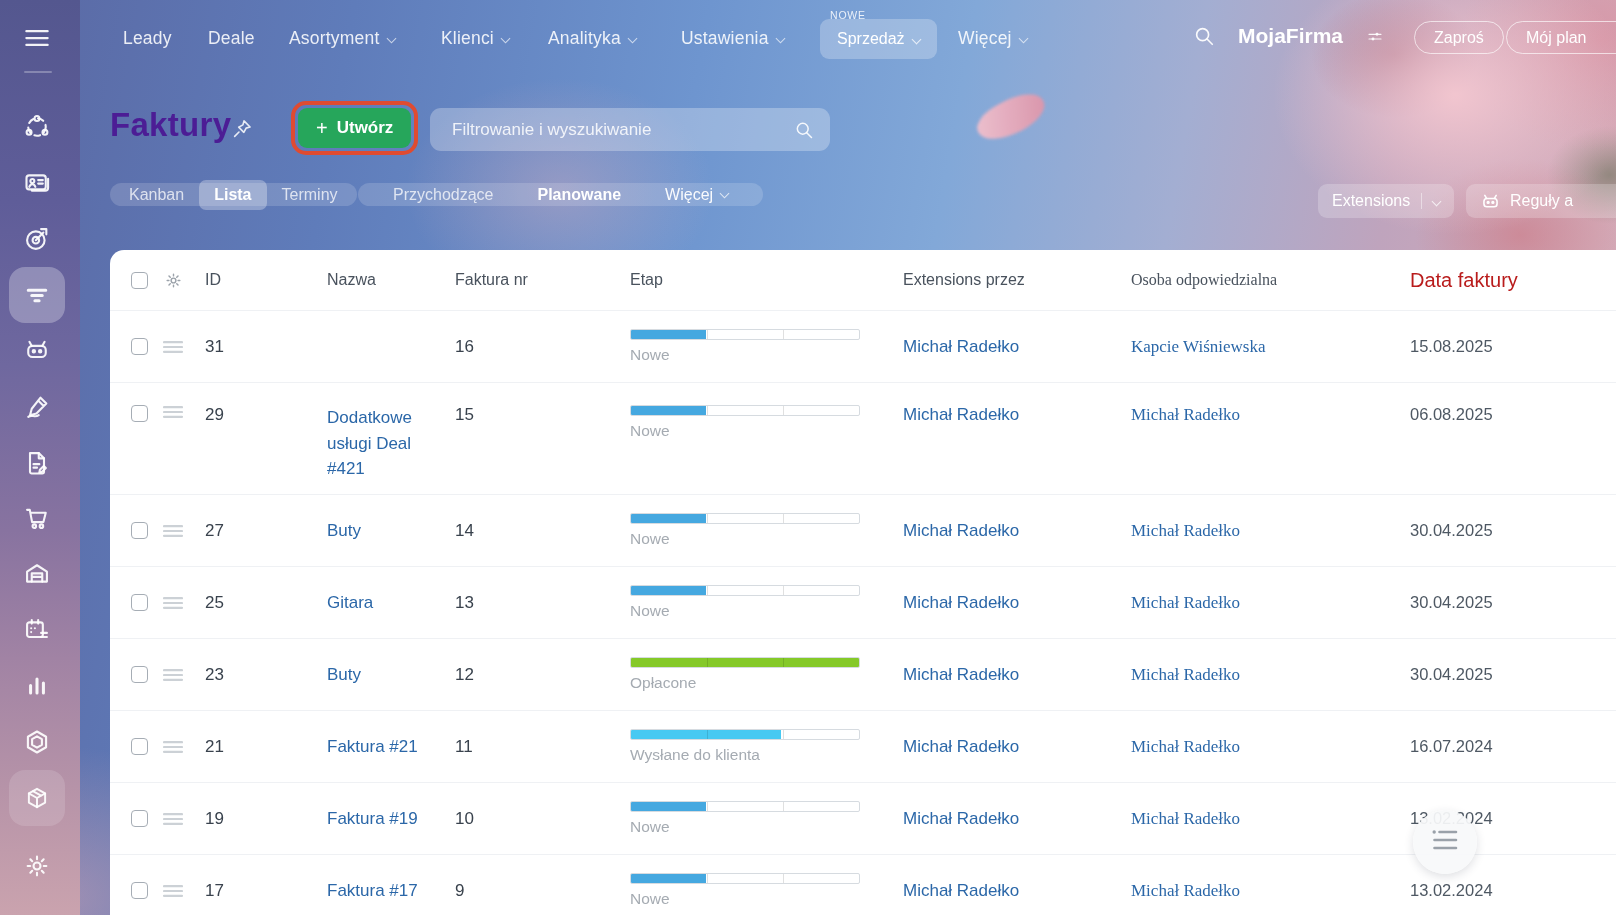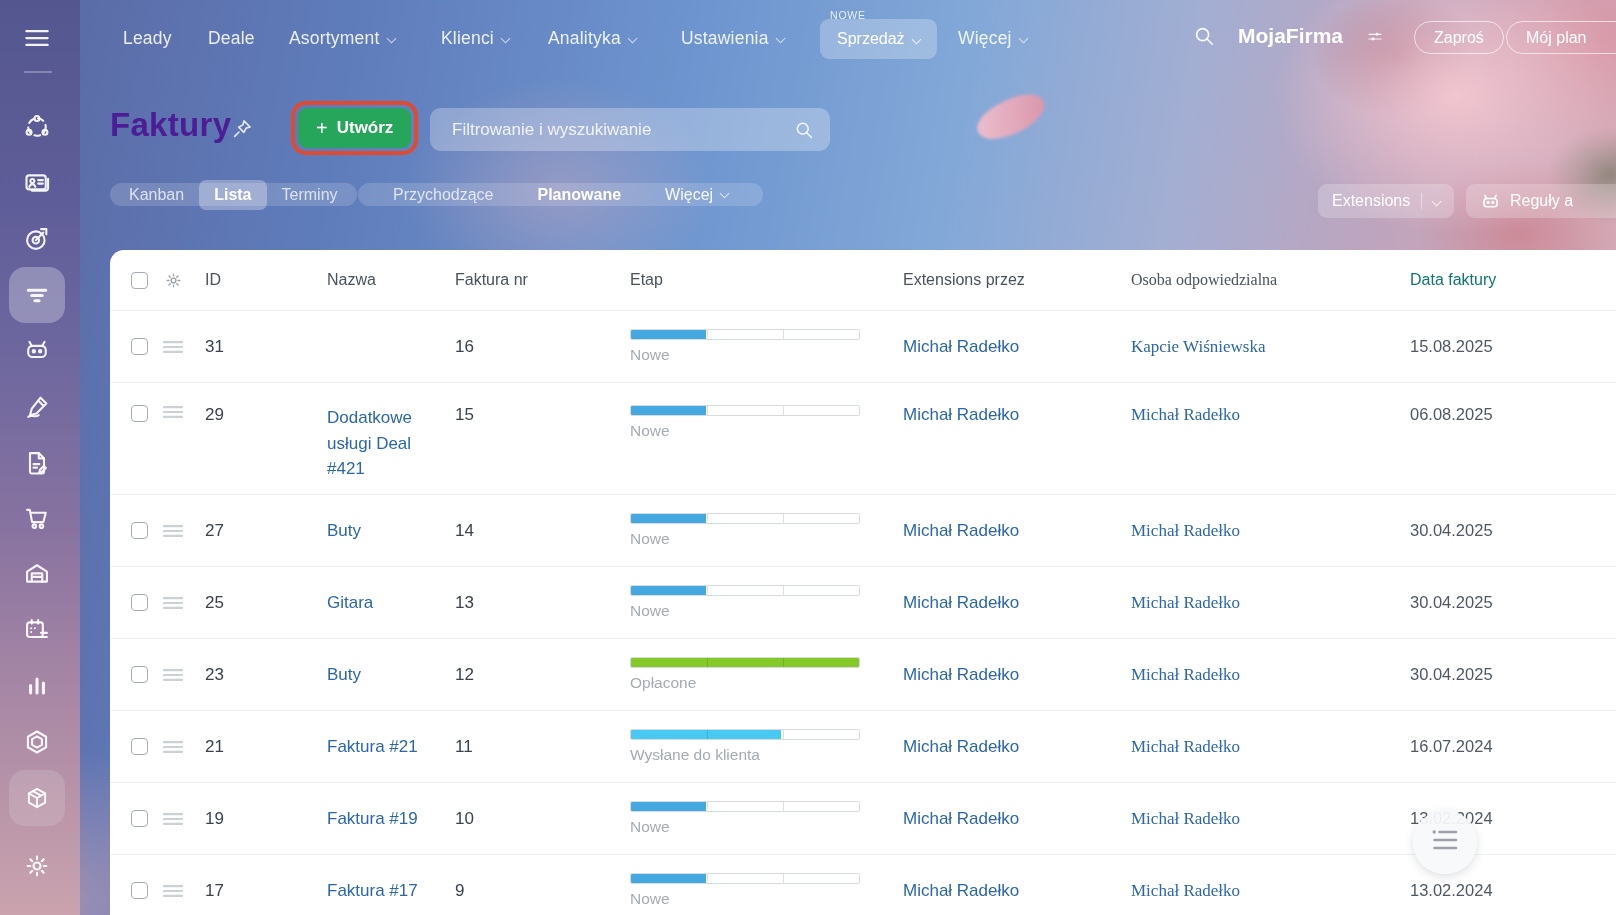--- a/index.html
+++ b/index.html
@@ -333,21 +333,21 @@
             <circle cx="12" cy="12" r="3"></circle>
             <path d="M12 4v2.2M12 17.8V20M20 12h-2.2M6.2 12H4M17.7 6.3l-1.6 1.6M7.9 16.1l-1.6 1.6M17.7 17.7l-1.6-1.6M7.9 7.9L6.3 6.3"></path>
           </svg>
         </span>
       <span class="cell th c-id">ID</span>
       <span class="cell th c-name">Nazwa</span>
       <span class="cell th c-nr" style="flex-direction:row">Faktura nr</span>
       <span class="cell th" style="left:520px">Etap</span>
       <span class="cell th c-created">Extensions przez</span>
       <span class="cell th c-resp">Osoba odpowiedzialna</span>
-      <span class="cell th c-date" style="color:#0f766e;font-size:16px">Data faktury</span>
+      <span class="cell th c-date" style="color:#b91c1c;font-size:20px">Data faktury</span>
     </div>
     <div>
         <div class="trow">
       <span class="cell c-check">
             <span class="checkbox"></span>
           </span>
       <span class="cell c-drag drag">
             <svg width="20" height="14" viewBox="0 0 20 14">
               <path d="M1 2.2h18M1 7h18M1 11.8h18"></path>
             </svg>

